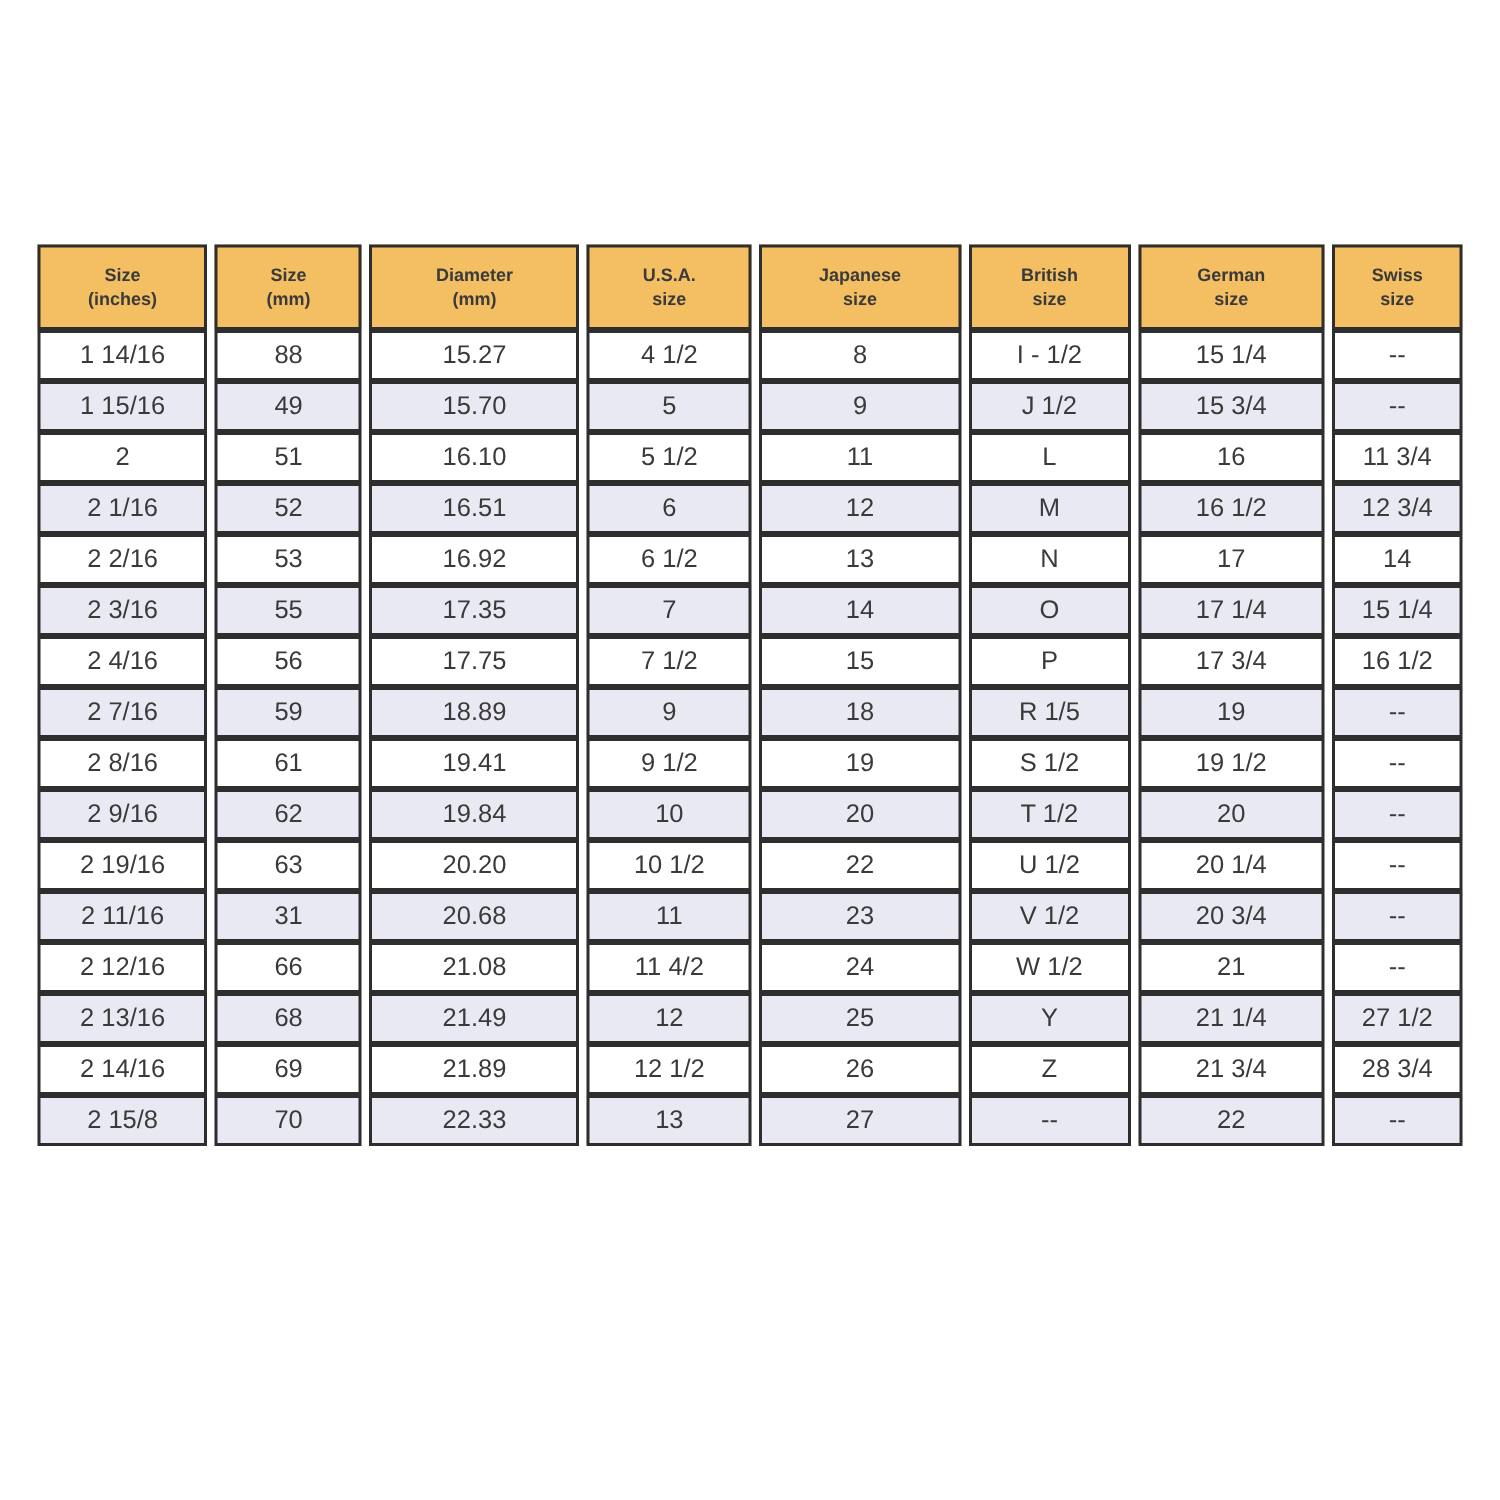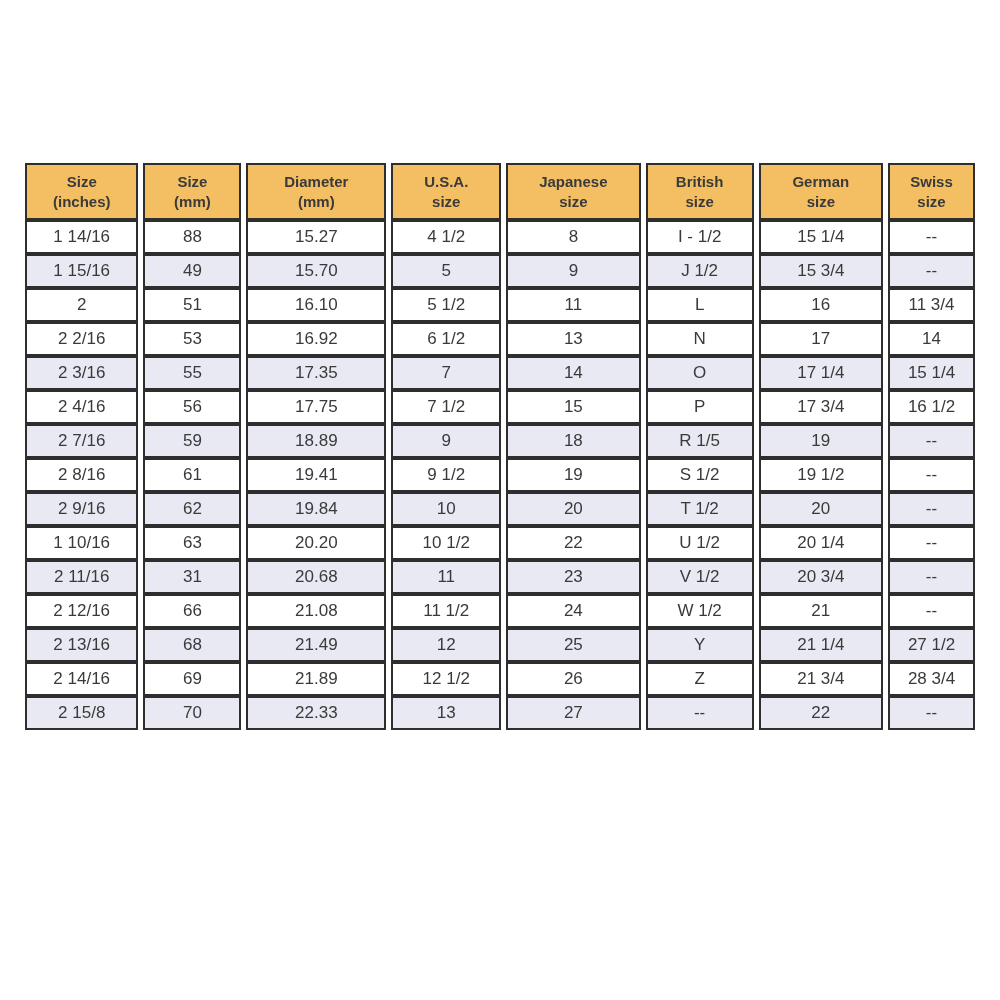--- a/index.html
+++ b/index.html
@@ -32,21 +32,21 @@
     border:2px solid var(--border);
     text-align:center;
     vertical-align:middle;
     color:var(--text);
     padding:0;
     overflow:hidden;
   }
   th{
     background:var(--header-bg);
     height:57px;
-    font-size:15px;
+    font-size:12px;
     font-weight:bold;
     line-height:1.3;
     white-space:pre-line;
   }
   td{
     background:var(--row-bg);
     height:34px;
     font-size:17px;
     line-height:30px;
   }
@@ -122,20 +122,30 @@
         <tr>
           <td>2</td>
           <td>51</td>
           <td>16.10</td>
           <td>5 1/2</td>
           <td>11</td>
           <td>L</td>
           <td>16</td>
           <td>11 3/4</td>
         </tr>
+        <tr class="alt">
+          <td>2 1/16</td>
+          <td>52</td>
+          <td>16.51</td>
+          <td>6</td>
+          <td>12</td>
+          <td>M</td>
+          <td>16 1/2</td>
+          <td>12 3/4</td>
+        </tr>
         <tr>
           <td>2 2/16</td>
           <td>53</td>
           <td>16.92</td>
           <td>6 1/2</td>
           <td>13</td>
           <td>N</td>
           <td>17</td>
           <td>14</td>
         </tr>
@@ -183,21 +193,21 @@
           <td>2 9/16</td>
           <td>62</td>
           <td>19.84</td>
           <td>10</td>
           <td>20</td>
           <td>T 1/2</td>
           <td>20</td>
           <td>--</td>
         </tr>
         <tr>
-          <td>1 10/16</td>
+          <td>2 19/16</td>
           <td>63</td>
           <td>20.20</td>
           <td>10 1/2</td>
           <td>22</td>
           <td>U 1/2</td>
           <td>20 1/4</td>
           <td>--</td>
         </tr>
         <tr class="alt">
           <td>2 11/16</td>
@@ -206,21 +216,21 @@
           <td>11</td>
           <td>23</td>
           <td>V 1/2</td>
           <td>20 3/4</td>
           <td>--</td>
         </tr>
         <tr>
           <td>2 12/16</td>
           <td>66</td>
           <td>21.08</td>
-          <td>11 1/2</td>
+          <td>11 4/2</td>
           <td>24</td>
           <td>W 1/2</td>
           <td>21</td>
           <td>--</td>
         </tr>
         <tr class="alt">
           <td>2 13/16</td>
           <td>68</td>
           <td>21.49</td>
           <td>12</td>

